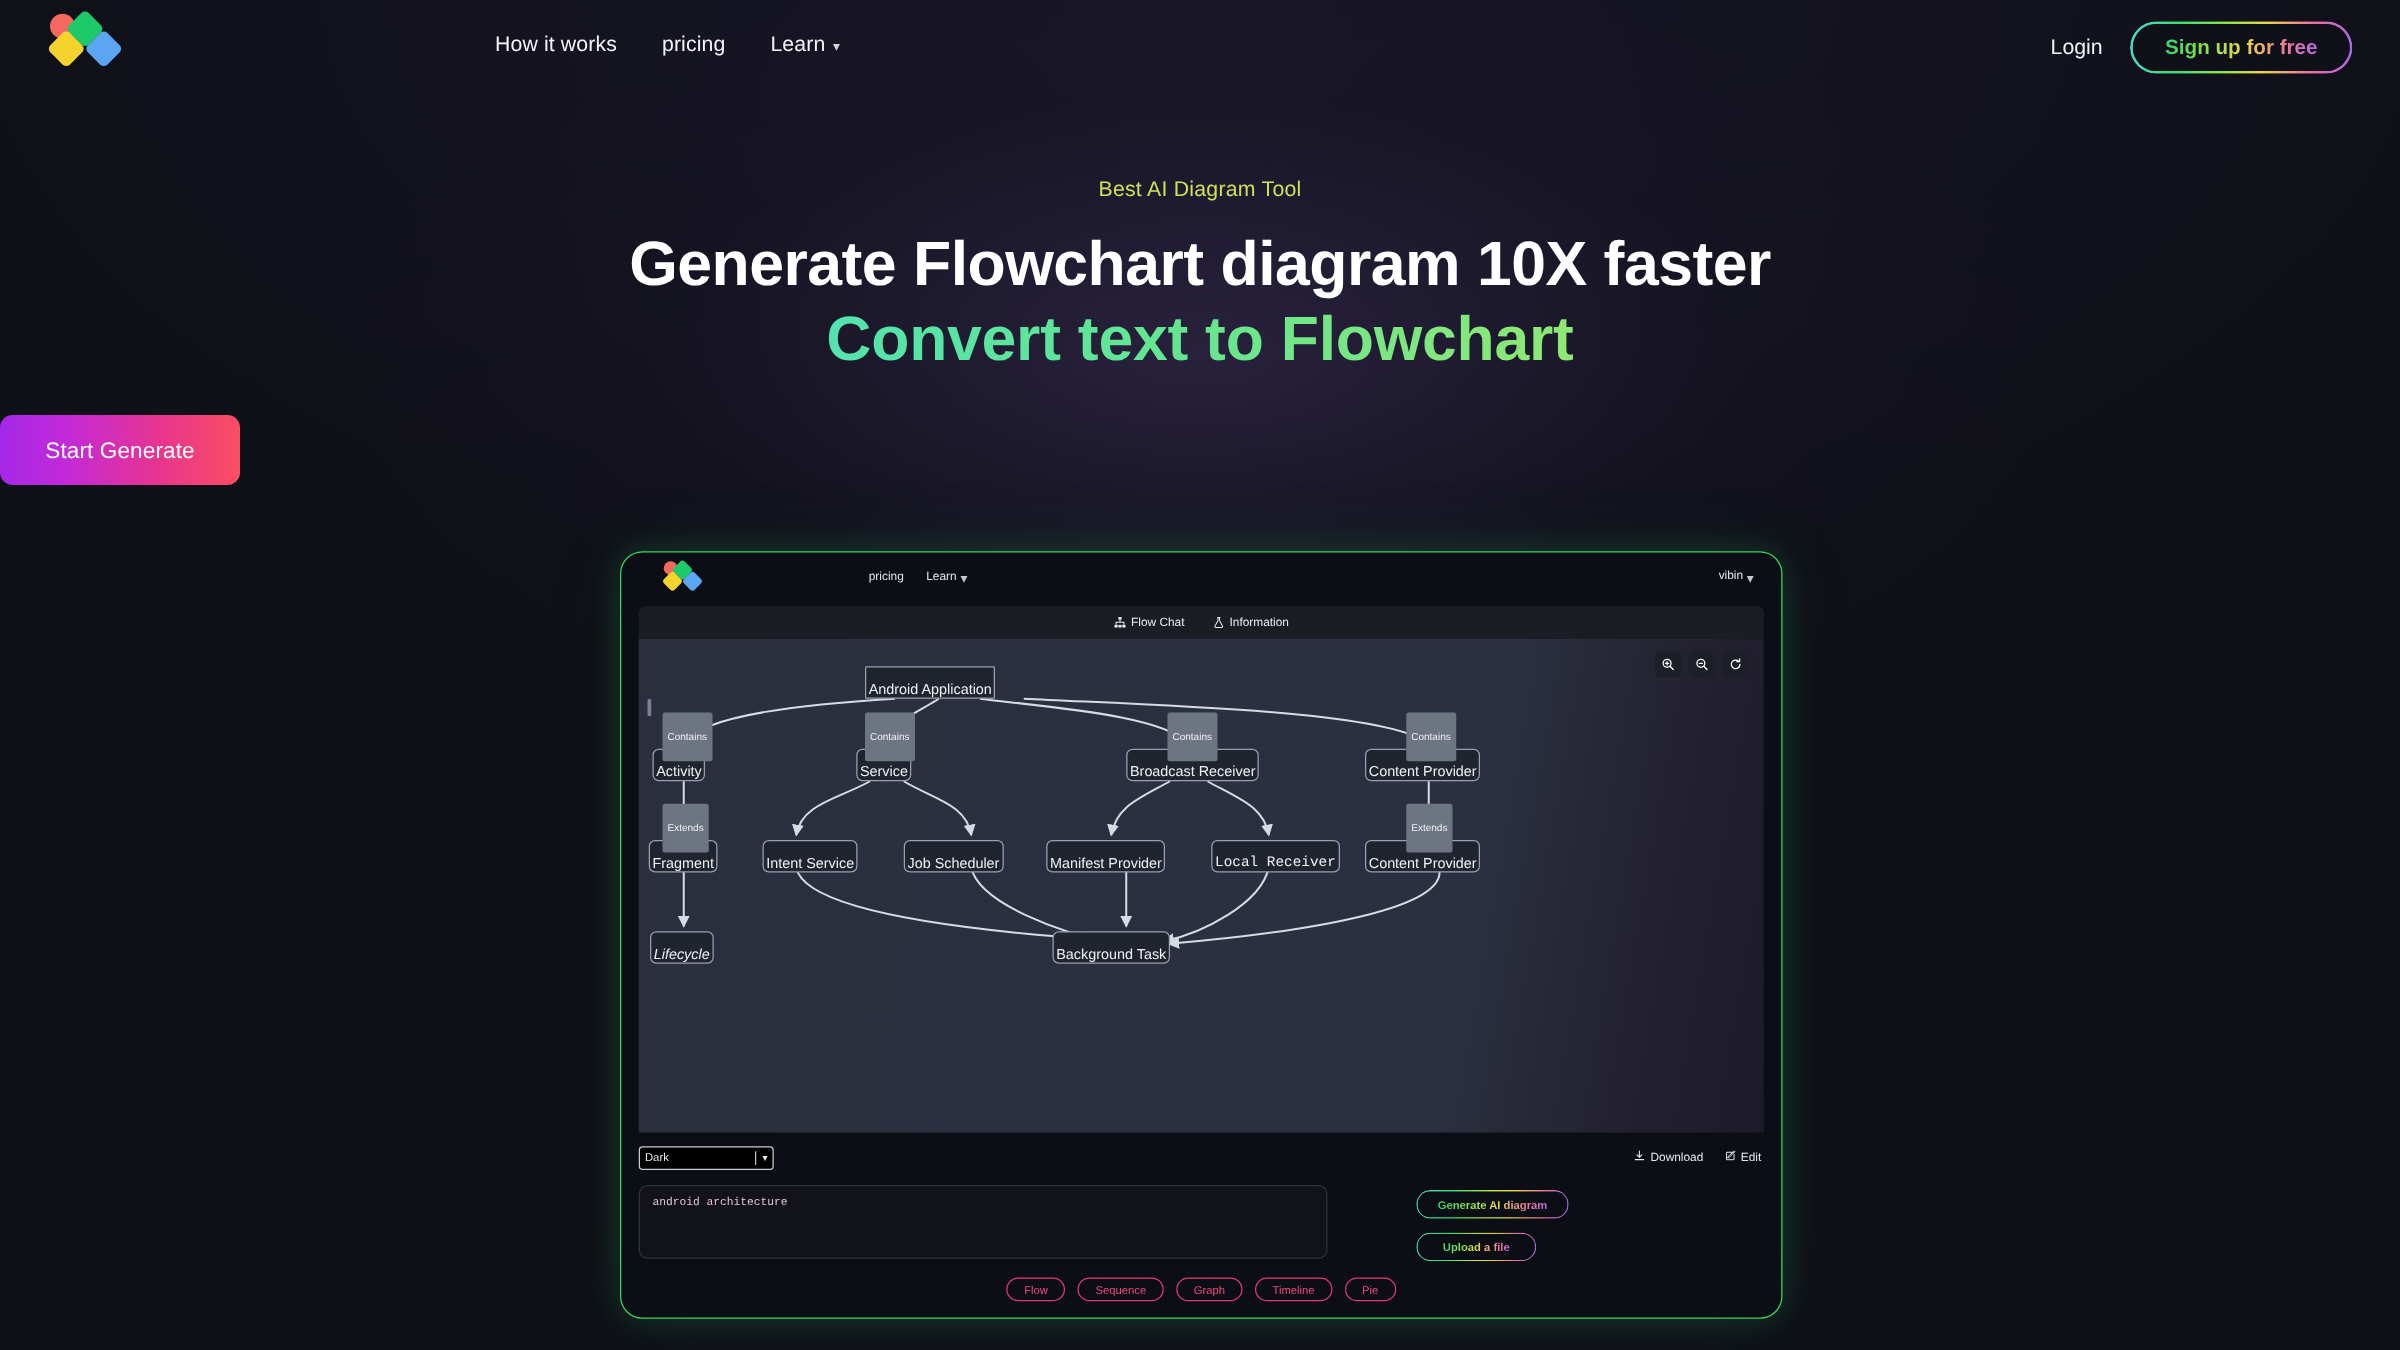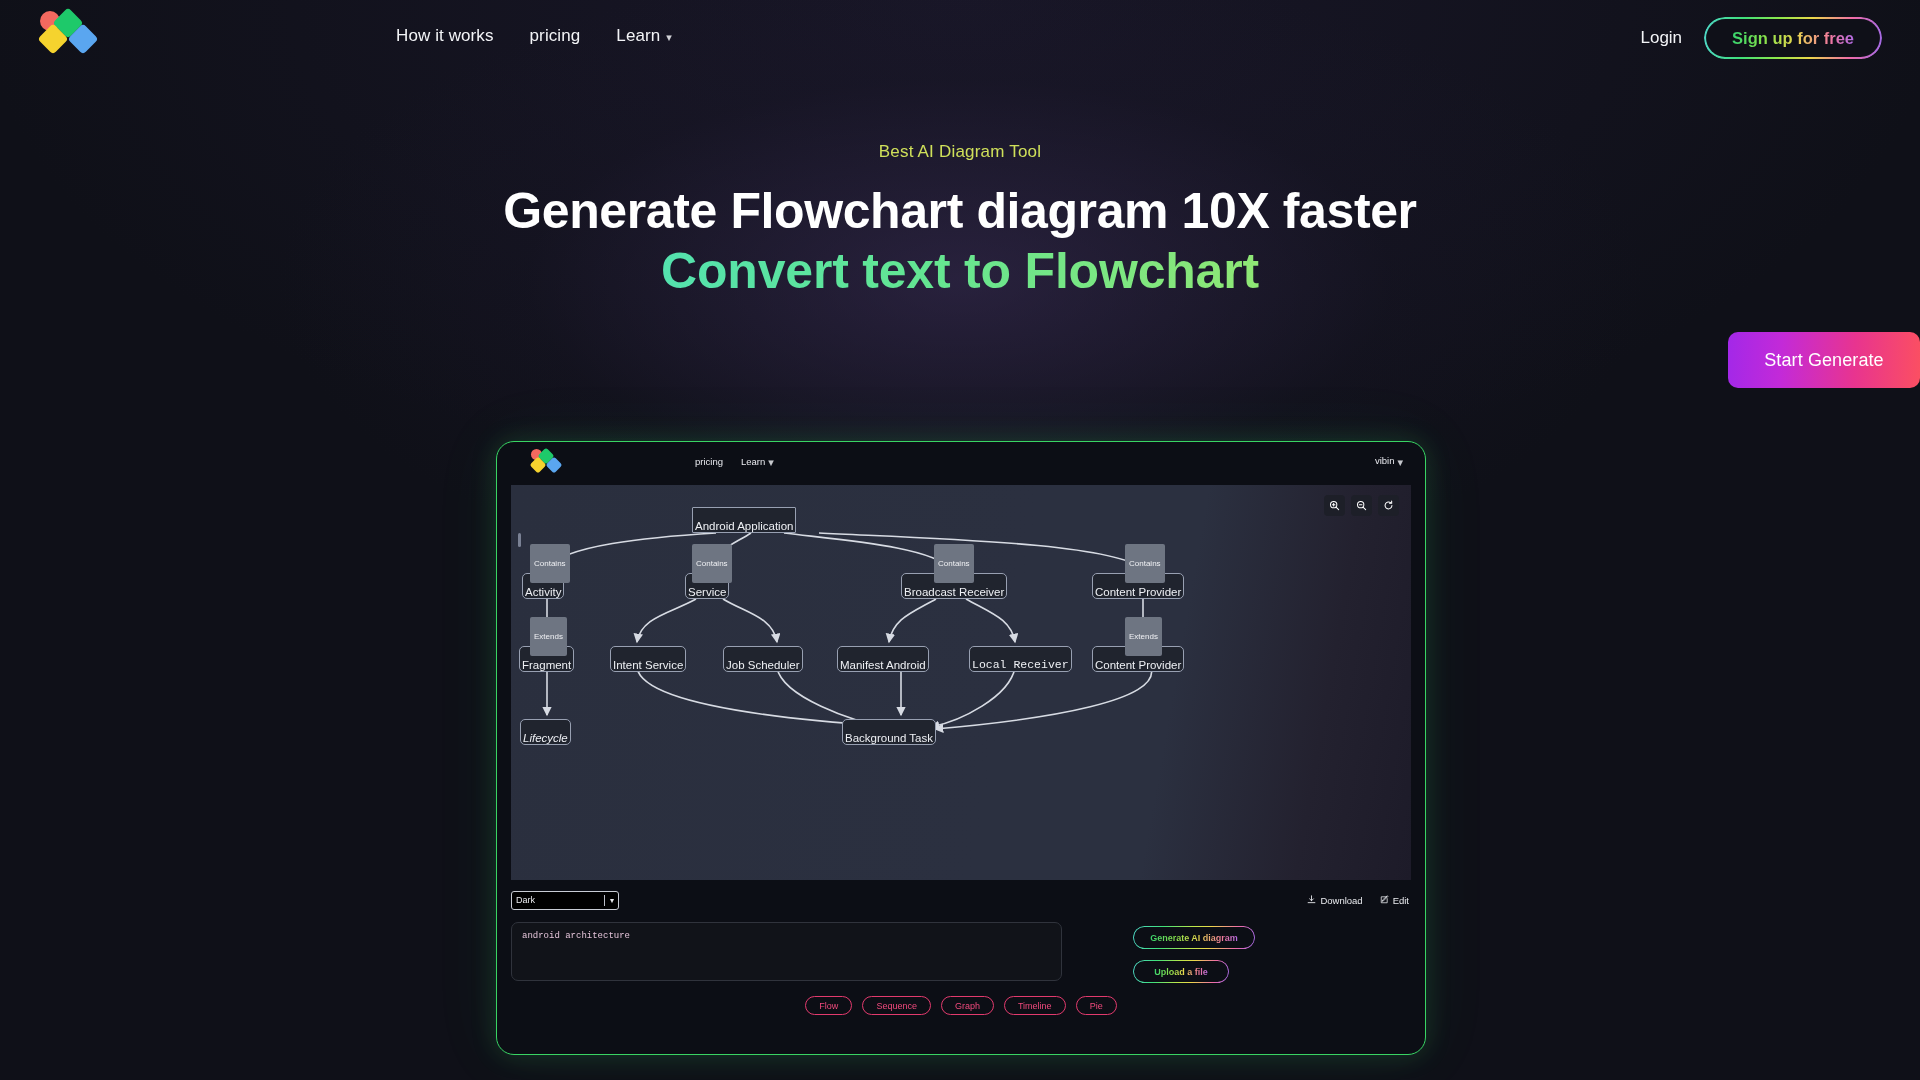--- a/index.html
+++ b/index.html
@@ -136,21 +136,21 @@
     letter-spacing: -0.2px;
     line-height: 1.18;
     background: linear-gradient(92deg,#4fd2f0 0%,#48e0c4 24%,#63e592 48%,#9fe86a 72%,#ddeb59 100%);
     -webkit-background-clip: text;
     background-clip: text;
     color: transparent;
   }
   .cta-wrap {
     position: absolute;
     top: 332px; left: 0; width: 1920px;
-    display: flex; justify-content: flex-end;
+    display: flex; justify-content: flex-start;
   }
   .cta-btn {
     width: 192px;
     height: 56px;
     border-radius: 10px;
     background: linear-gradient(92deg,#a328e8 0%,#c32ad8 28%,#e8348f 66%,#fb4f62 100%);
     color: #fff;
     font-size: 18px;
     display: flex;
     align-items: center;
@@ -466,20 +466,42 @@
           <span>Learn</span>
           <span class="chev">▾</span>
         </span>
       </div>
       <div class="app-user">
         <span>vibin</span>
         <span class="chev">▾</span>
       </div>
     </div>
 
+    <div class="app-tabs">
+      <div class="app-tab">
+        <span class="tab-ico">
+          <svg width="10" height="10" viewBox="0 0 16 16" fill="none" stroke="#edeef2" stroke-width="1.3">
+            <rect x="6" y="1" width="4" height="3.4" fill="#edeef2" stroke="none"></rect>
+            <rect x="1" y="11" width="4" height="3.4" fill="#edeef2" stroke="none"></rect>
+            <rect x="6" y="11" width="4" height="3.4" fill="#edeef2" stroke="none"></rect>
+            <rect x="11" y="11" width="4" height="3.4" fill="#edeef2" stroke="none"></rect>
+            <path d="M8 4.4V7.6M3 11V7.6h10V11"></path>
+          </svg>
+        </span>
+        <span>Flow Chat</span>
+      </div>
+      <div class="app-tab">
+        <span class="tab-ico">
+          <svg width="10" height="10" viewBox="0 0 16 16" fill="none" stroke="#edeef2" stroke-width="1.3" stroke-linecap="round">
+            <path d="M6.5 1.5h3M7 1.5v4.2L3.2 12.6a1.3 1.3 0 0 0 1.1 1.9h7.4a1.3 1.3 0 0 0 1.1-1.9L9 5.7V1.5"></path>
+          </svg>
+        </span>
+        <span>Information</span>
+      </div>
+    </div>
 
     <div class="canvas">
 
       <div class="canvas-scroll-mark"></div>
 
       <div class="zoom-tools">
         <div class="zoom-btn">
           <svg width="11" height="11" viewBox="0 0 16 16" fill="none" stroke="#fff" stroke-width="1.5" stroke-linecap="round">
             <circle cx="6.8" cy="6.8" r="4.6"></circle>
               <path d="M10.2 10.2L14 14M4.9 6.8h3.8M6.8 4.9v3.8"></path>
@@ -559,21 +581,21 @@
       <div class="node" style="left:8px;   top:161px;">
           <span>Fragment</span>
         </div>
       <div class="node" style="left:99px;  top:161px;">
           <span>Intent Service</span>
         </div>
       <div class="node" style="left:212px; top:161px;">
           <span>Job Scheduler</span>
         </div>
       <div class="node" style="left:326px; top:161px;">
-          <span>Manifest Android</span>
+          <span>Manifest Provider</span>
         </div>
       <div class="node" style="left:458px; top:161px;font-family:Liberation Mono, monospace;">
           <span>Local Receiver</span>
         </div>
       <div class="node" style="left:581px; top:161px;">
           <span>Content Provider</span>
         </div>
       <div class="node" style="left:9px;   top:234px;font-style:italic;">
           <span>Lifecycle</span>
         </div>

